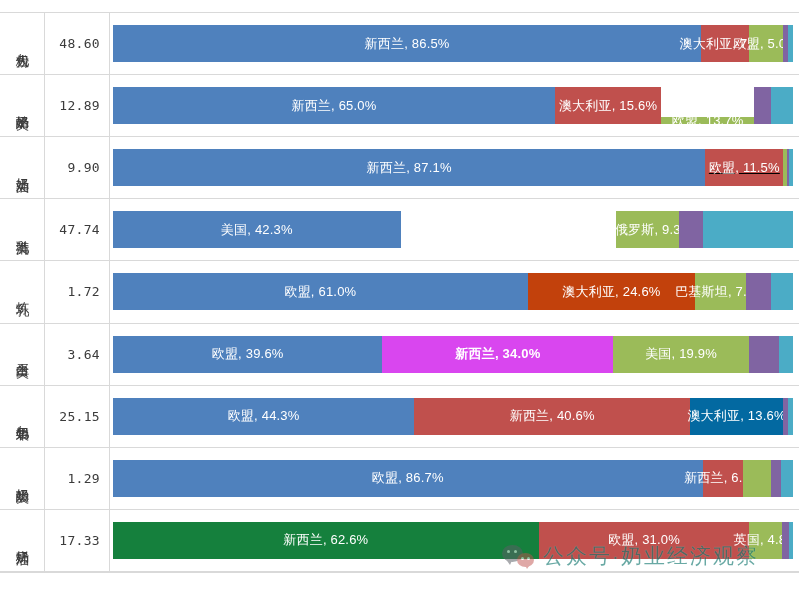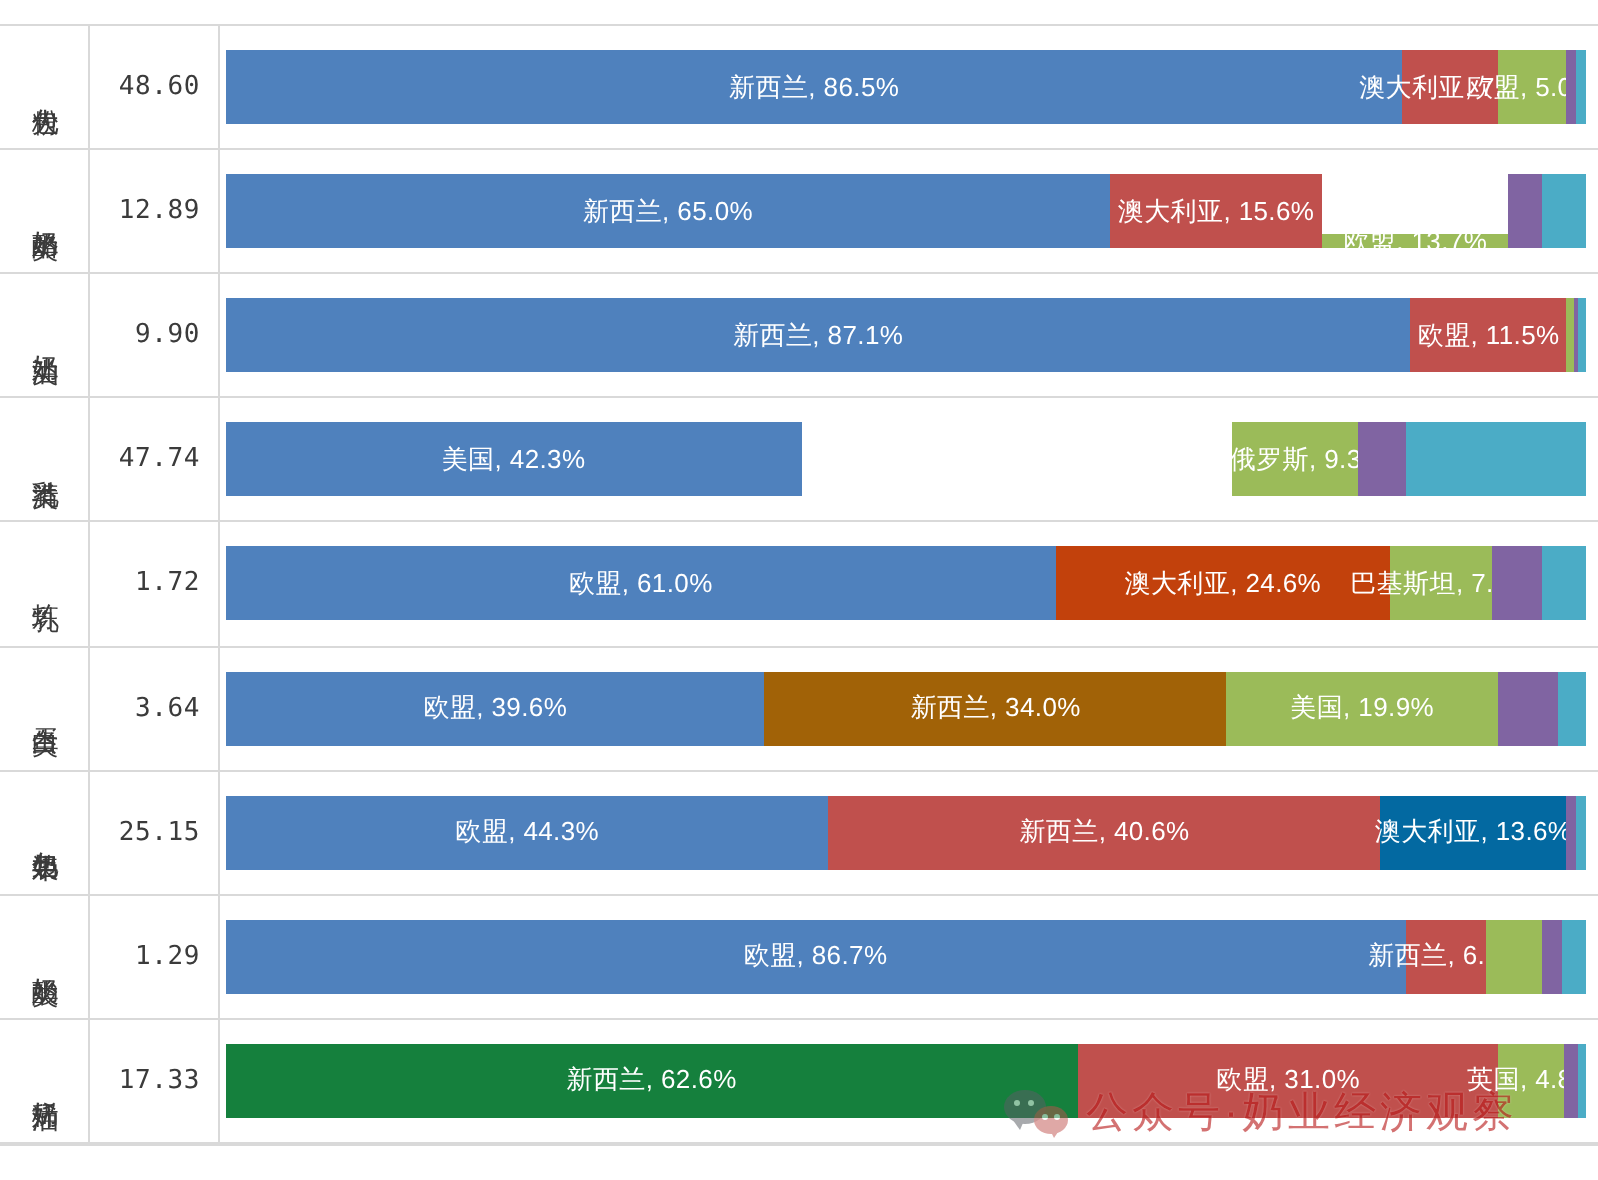--- a/index.html
+++ b/index.html
@@ -124,21 +124,21 @@
     left: 502px;
     bottom: 20px;
     display: flex;
     align-items: center;
     gap: 9px;
     opacity: 0.62;
     pointer-events: none;
   }
   .wm-text {
     font-size: 21px;
-    color: #b91c1c;
+    color: #0f766e;
     letter-spacing: 2px;
     font-family: "Liberation Sans", "DejaVu Sans", sans-serif;
     text-shadow: 0 0 1px rgba(255,255,255,0.6);
   }
   .wm-icon {
     position: relative;
     width: 32px;
     height: 22px;
     flex: 0 0 auto;
   }
@@ -236,21 +236,21 @@
         <div class="row">
           <div class="cell-cat">
             <span class="cat-text">奶油类</span>
           </div>
           <div class="cell-val">9.90</div>
           <div class="cell-bar">
             <div class="bar">
               <div class="seg" style="flex: 0 0 87.1%; background: rgb(79, 129, 189);">
                 <span class="seg-label">新西兰, 87.1%</span>
               </div>
-              <div class="seg" style="flex: 0 0 11.5%; background: rgb(192, 80, 77);">
+              <div class="seg" style="flex: 0 0 11.5%; background: rgb(192, 80, 77); text-decoration: underline;">
                 <span class="seg-label">欧盟, 11.5%</span>
               </div>
               <div class="seg" style="flex: 0 0 0.5%; background: rgb(155, 187, 89);"></div>
               <div class="seg" style="flex: 0 0 0.3%; background: rgb(128, 100, 162);"></div>
               <div class="seg" style="flex: 0 0 0.6%; background: rgb(75, 172, 198);"></div>
             </div>
           </div>
         </div>
         <div class="row">
           <div class="cell-cat">
@@ -297,21 +297,21 @@
         <div class="row">
           <div class="cell-cat">
             <span class="cat-text">蛋白类</span>
           </div>
           <div class="cell-val">3.64</div>
           <div class="cell-bar">
             <div class="bar">
               <div class="seg" style="flex: 0 0 39.6%; background: rgb(79, 129, 189);">
                 <span class="seg-label">欧盟, 39.6%</span>
               </div>
-              <div class="seg" style="flex: 0 0 34%; background: #a16207;">
+              <div class="seg" style="flex: 0 0 34%; background: #d946ef; font-weight: bold;">
                 <span class="seg-label">新西兰, 34.0%</span>
               </div>
               <div class="seg" style="flex: 0 0 19.9%; background: rgb(155, 187, 89); text-align: center;">
                 <span class="seg-label">美国, 19.9%</span>
               </div>
               <div class="seg" style="flex: 0 0 4.4%; background: rgb(128, 100, 162);"></div>
               <div class="seg" style="flex: 0 0 2.1%; background: rgb(75, 172, 198);"></div>
             </div>
           </div>
         </div>

